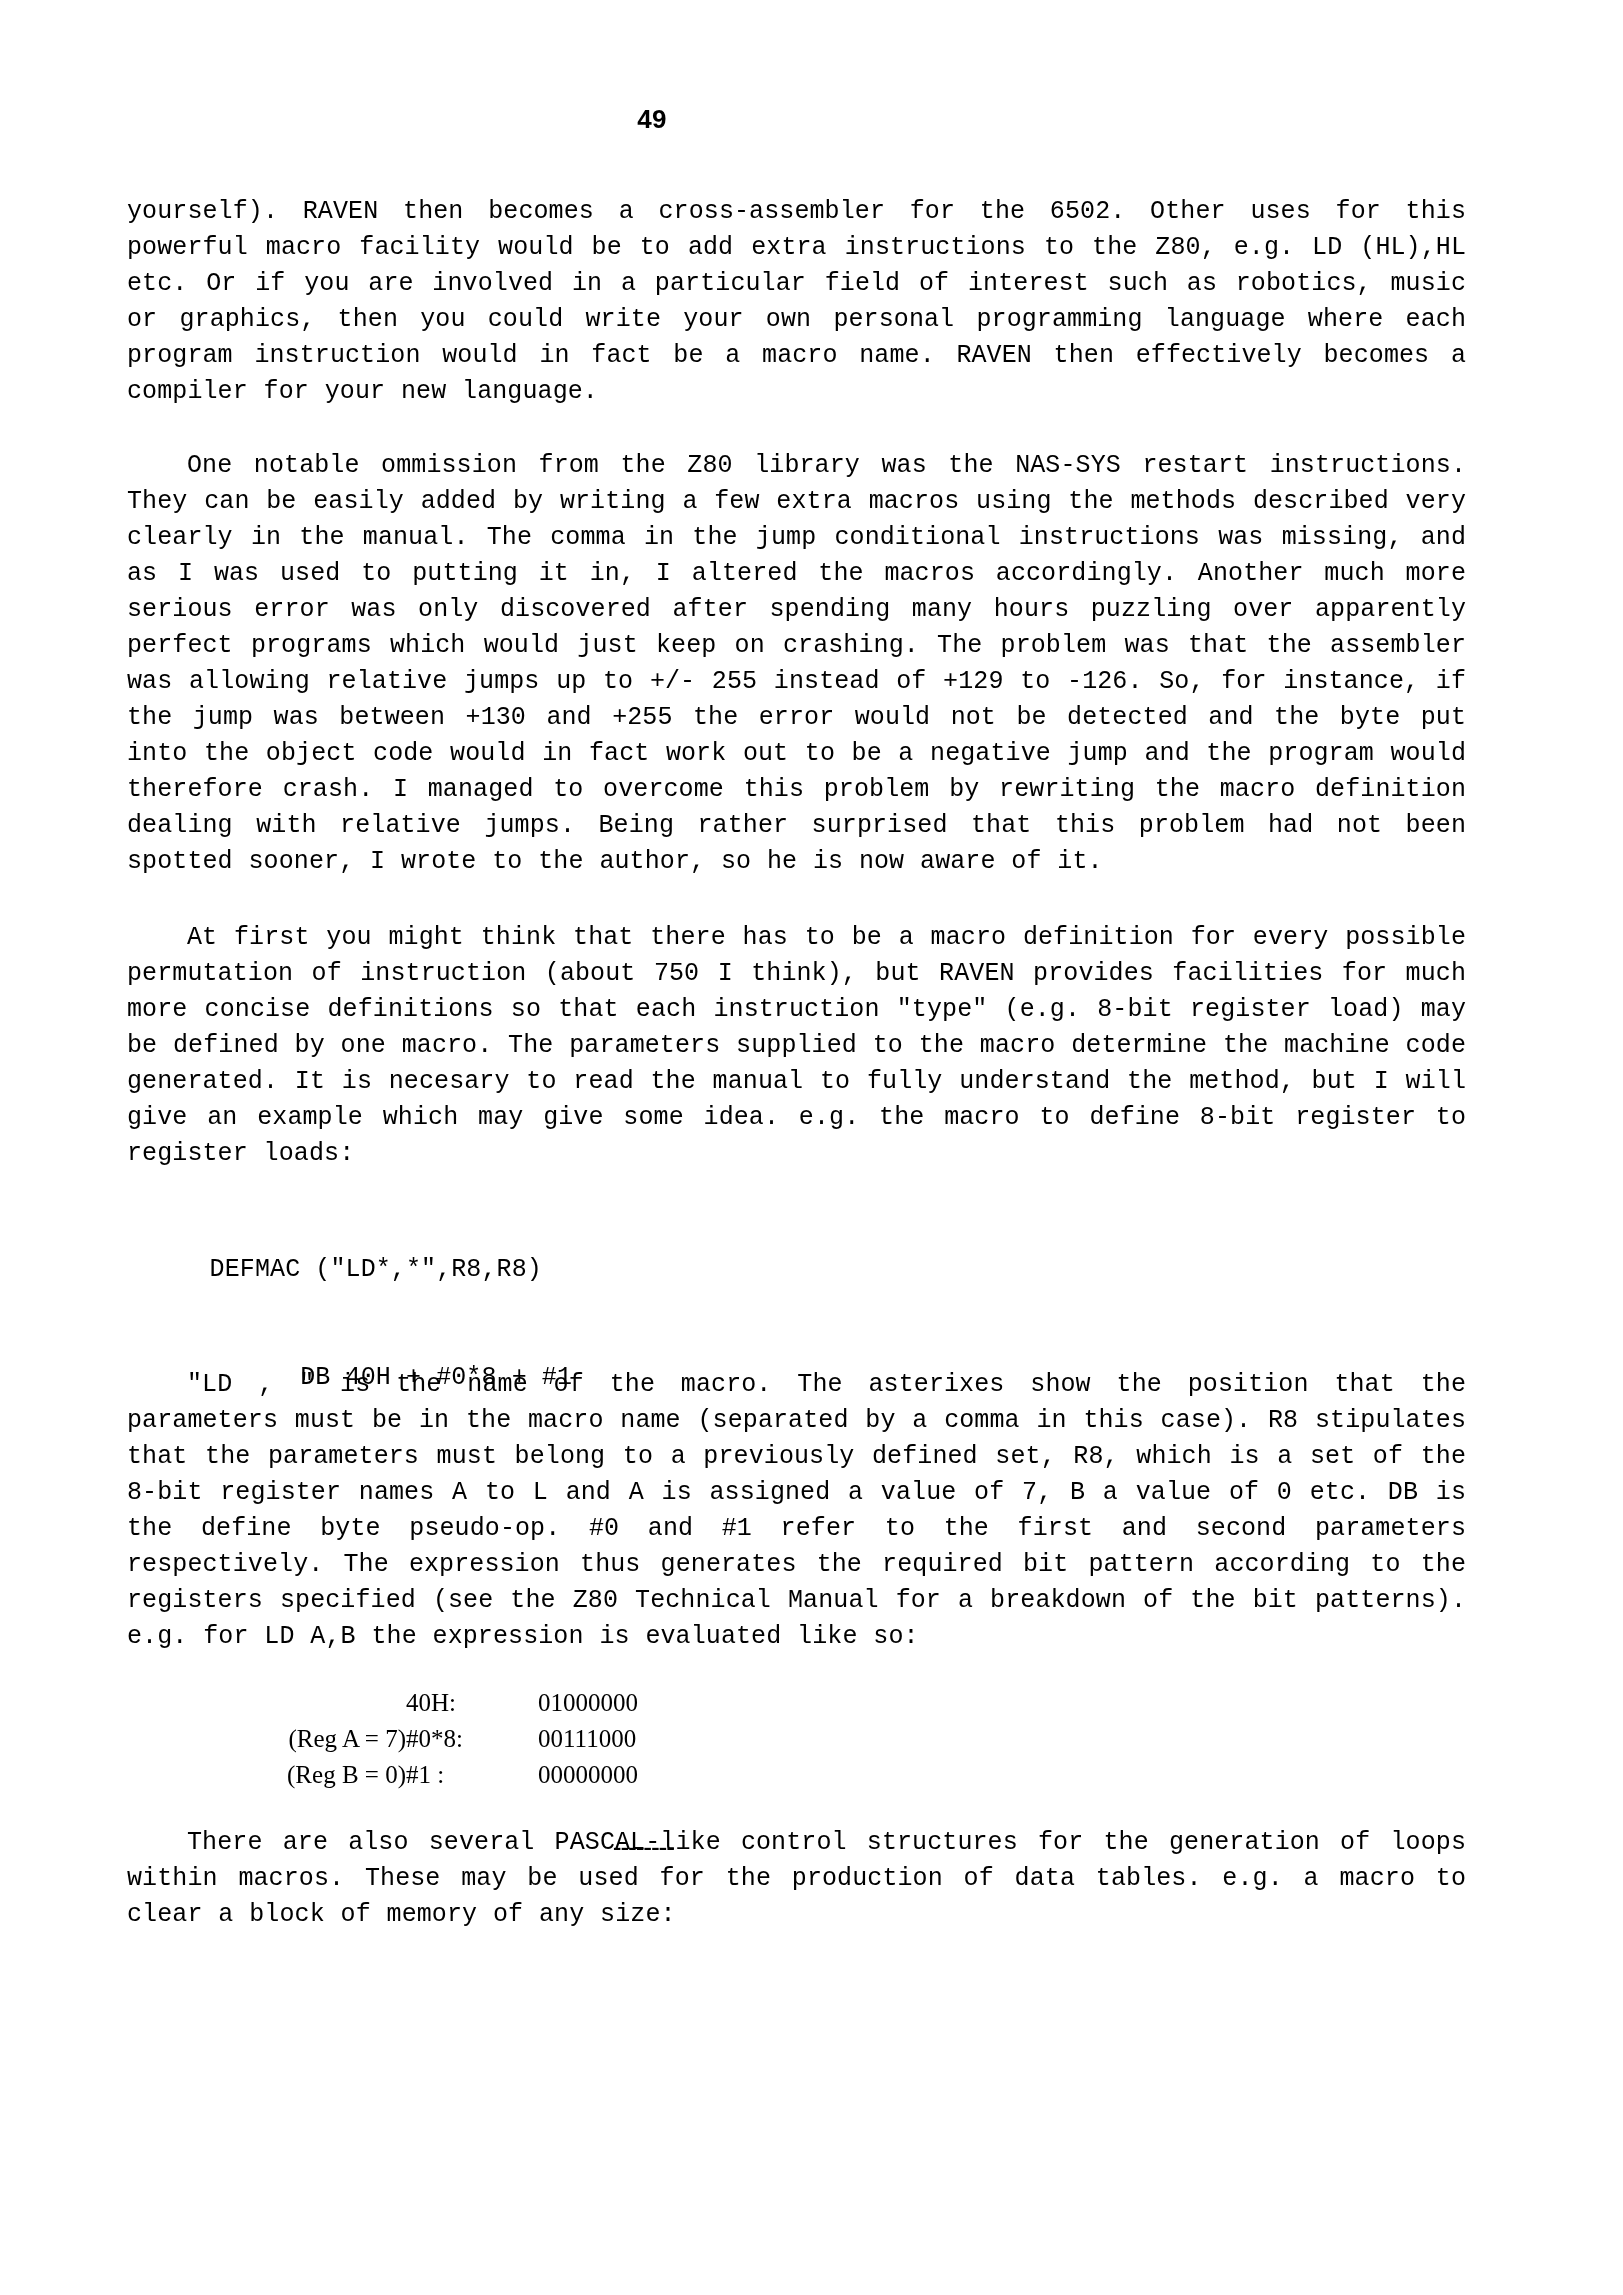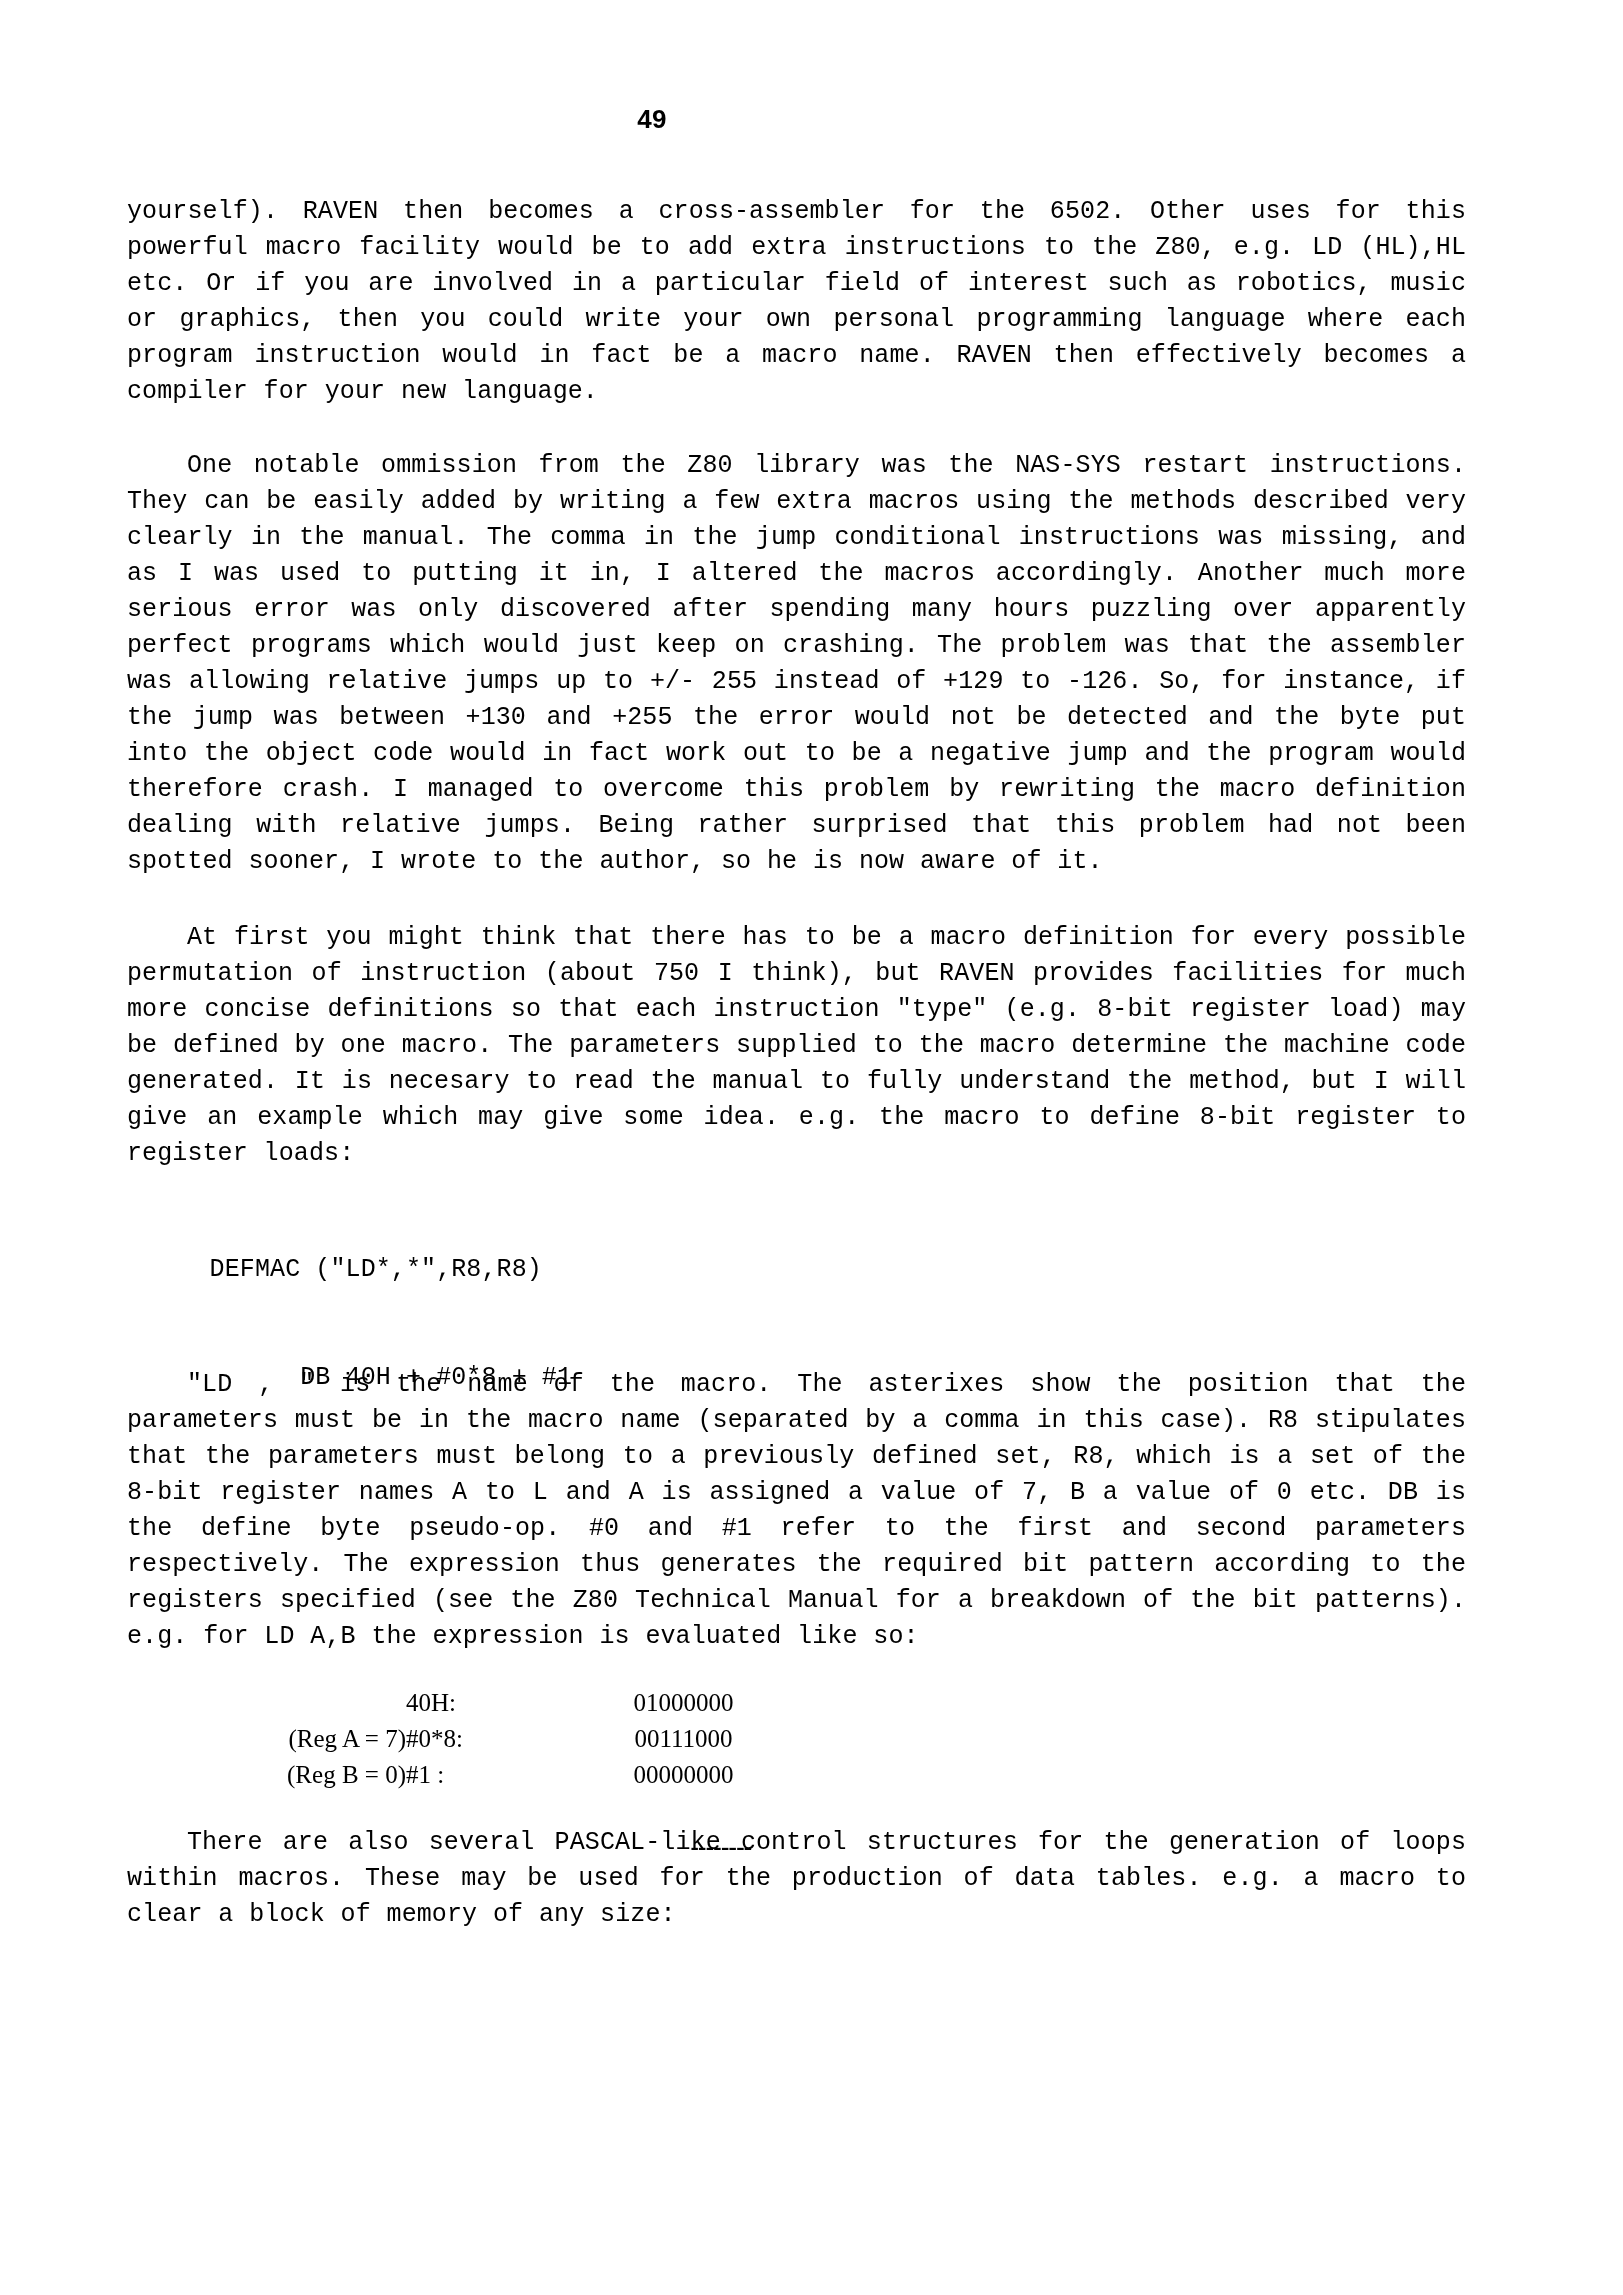--- a/index.html
+++ b/index.html
@@ -89,21 +89,21 @@
   td.col-reg {
     text-align: right;
     width: 229px;
     padding-right: 12.5px;
   }
   td.col-term {
     text-align: left;
     width: 132px;
   }
   td.col-bits {
-    text-align: center;
+    text-align: left;
     padding-left: 29px;
     width: 291px;
   }
   tr.rule-row td.col-bits {
     line-height: 21px;
     padding-top: 4.2px;
   }
   .rule-dashes {
     display: inline-block;
     letter-spacing: -0.7px;

